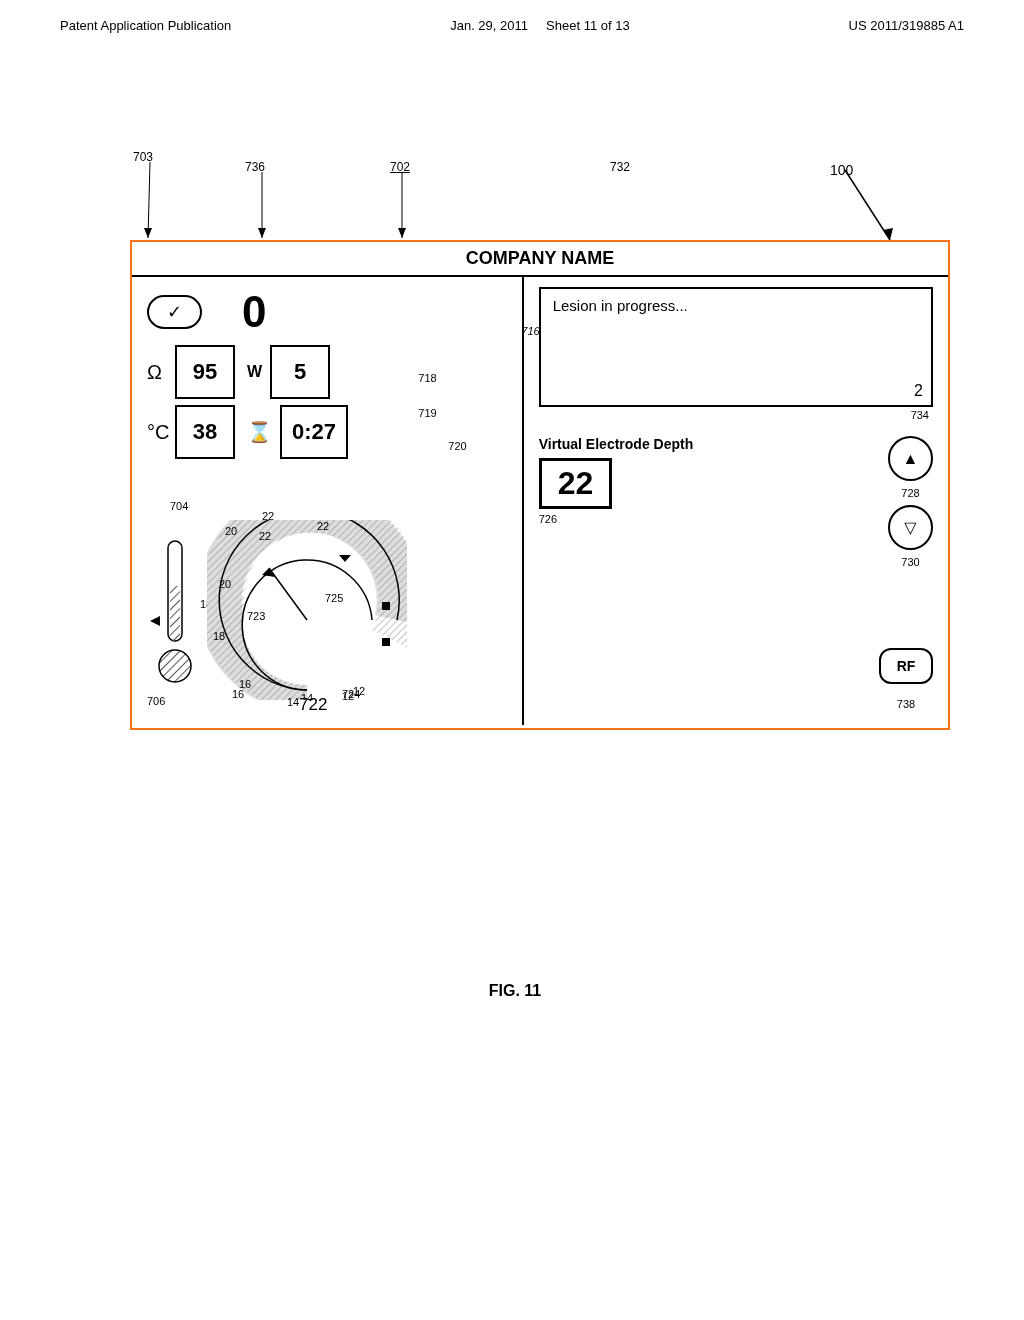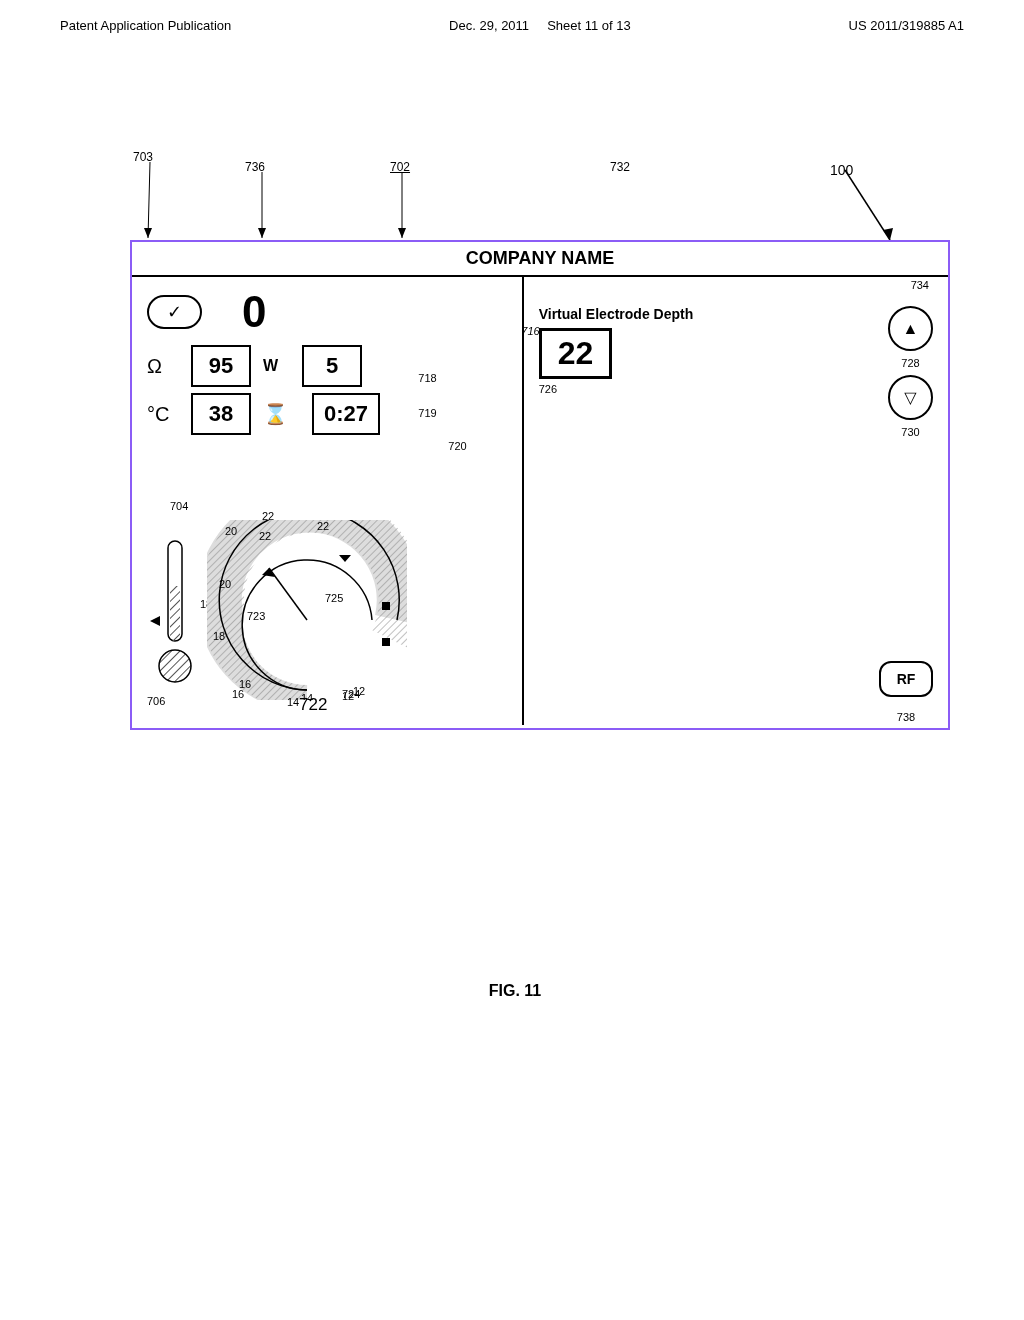--- a/index.html
+++ b/index.html
@@ -27,21 +27,21 @@
       font-family: Arial, sans-serif;
     }
 
     
     .device-box {
       position: absolute;
       top: 90px;
       left: 60px;
       width: 820px;
       height: 490px;
-      border: 2px solid #8b5cf6;
+      border: 2px solid #f97316;
       background: #fff;
     }
 
     .device-header {
       text-align: center;
       font-weight: bold;
       font-size: 18px;
       padding: 6px 0;
       border-bottom: 2px solid #000;
       font-family: Arial, sans-serif;
@@ -90,27 +90,26 @@
     }
 
     .metric-symbol {
       font-size: 20px;
       width: 28px;
       font-weight: normal;
     }
 
     .metric-box {
       border: 2px solid #000;
-      padding: 6px 10px;
+      padding: 12px 10px;
       font-size: 22px;
       font-weight: bold;
       min-width: 60px;
       text-align: center;
       margin-right: 12px;
-      margin-left: 16px;
     }
 
     .metric-label {
       font-size: 16px;
       font-weight: bold;
       margin-right: 8px;
     }
 
     
     .gauge-area {
@@ -204,21 +203,21 @@
       width: 200px;
       height: 180px;
     }
   </style>
 </head>
 <body>
 
 <div class="patent-header">
   <span>Patent Application Publication</span>
   <span>
-    <span>Dec. 29, 2011</span>&nbsp;&nbsp;&nbsp;&nbsp;
+    <span>Jan. 29, 2011</span>&nbsp;&nbsp;&nbsp;&nbsp;
     <span>Sheet 11 of 13</span>
   </span>
   <span>US 2011/319885 A1</span>
 </div>
 
 <div style="position:absolute; top:150px; left:70px; width:890px; height:700px;">
 
   <span class="ref-label" style="top:0px; left:63px;">703</span>
   <span class="ref-label" style="top:10px; left:175px;">736</span>
   <span class="ref-label" style="top:10px; left:320px;text-decoration:underline;">702</span>
@@ -356,40 +355,44 @@
           </div>
 
           <span style="position:absolute;top:5px;left:175px;font-size:11px;">22</span>
           <span style="position:absolute;bottom:0px;left:157px;font-size:17px;">722</span>
           <span style="position:absolute;bottom:15px;left:200px;font-size:11px;">724</span>
         </div>
       </div>
 
       <div class="right-panel">
 
+        <div class="lesion-box">
+          <span>Lesion in progress...</span>
+          <span class="corner-number">2</span>
+        </div>
         <span style="font-size:11px; text-align:right; align-self:flex-end; margin-top:-8px; margin-right:4px;">734</span>
 
         <div style="margin-top:15px; display:flex; align-items:flex-start;">
           <div style="flex:1;">
             <div class="virtual-label">Virtual Electrode Depth</div>
             <div class="virtual-value-box">
               <span>22</span>
             </div>
             <span style="font-size:11px; display:block; margin-top:4px;">726</span>
           </div>
 
           <div style="display:flex; flex-direction:column; align-items:center; gap:6px; margin-left:15px;">
             <div class="arrow-btn">▲</div>
             <span style="font-size:11px;">728</span>
             <div class="arrow-btn">▽</div>
             <span style="font-size:11px;">730</span>
           </div>
         </div>
 
-        <div style="position:absolute; bottom:2px; right:15px;">
+        <div style="position:absolute; bottom:15px; right:15px;">
           <div class="rf-button">
             <span>RF</span>
           </div>
           <span style="font-size:11px; display:block; text-align:center; margin-top:14px;">738</span>
         </div>
 
       </div>
     </div>
   </div>
 

